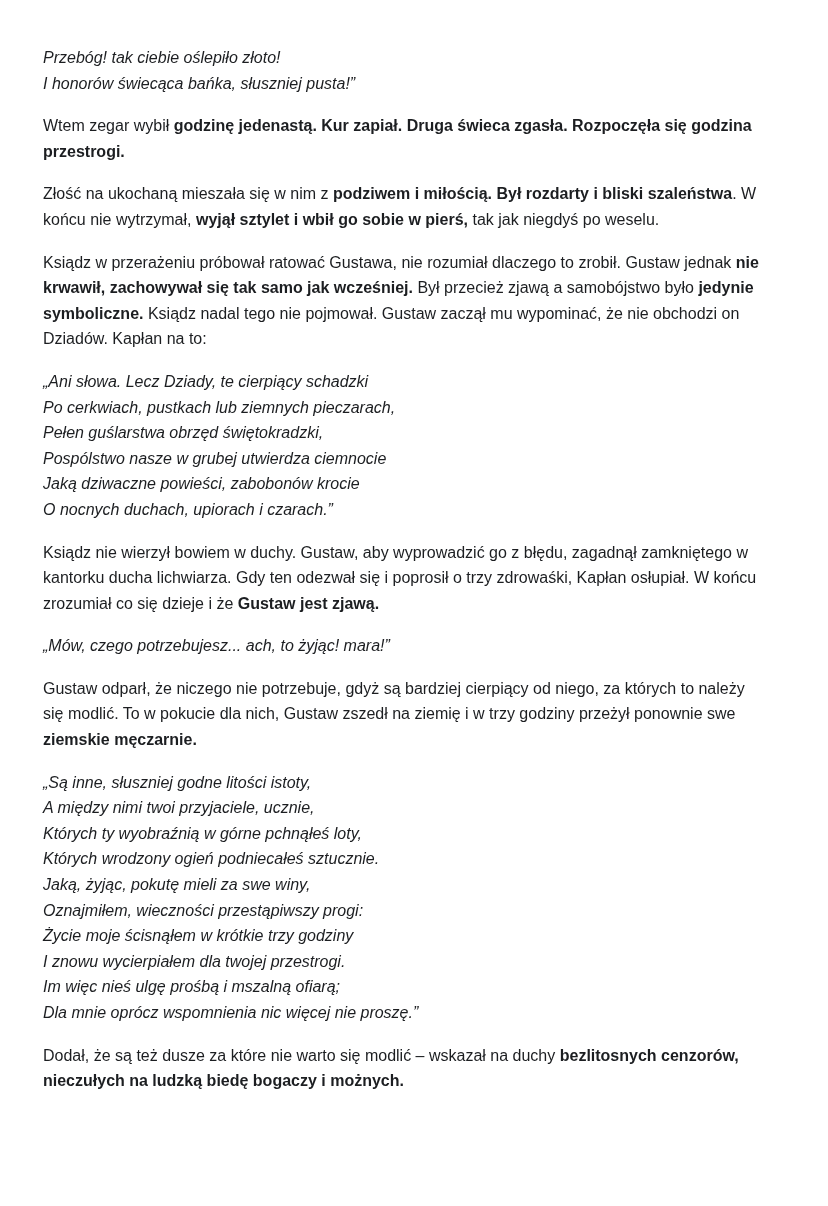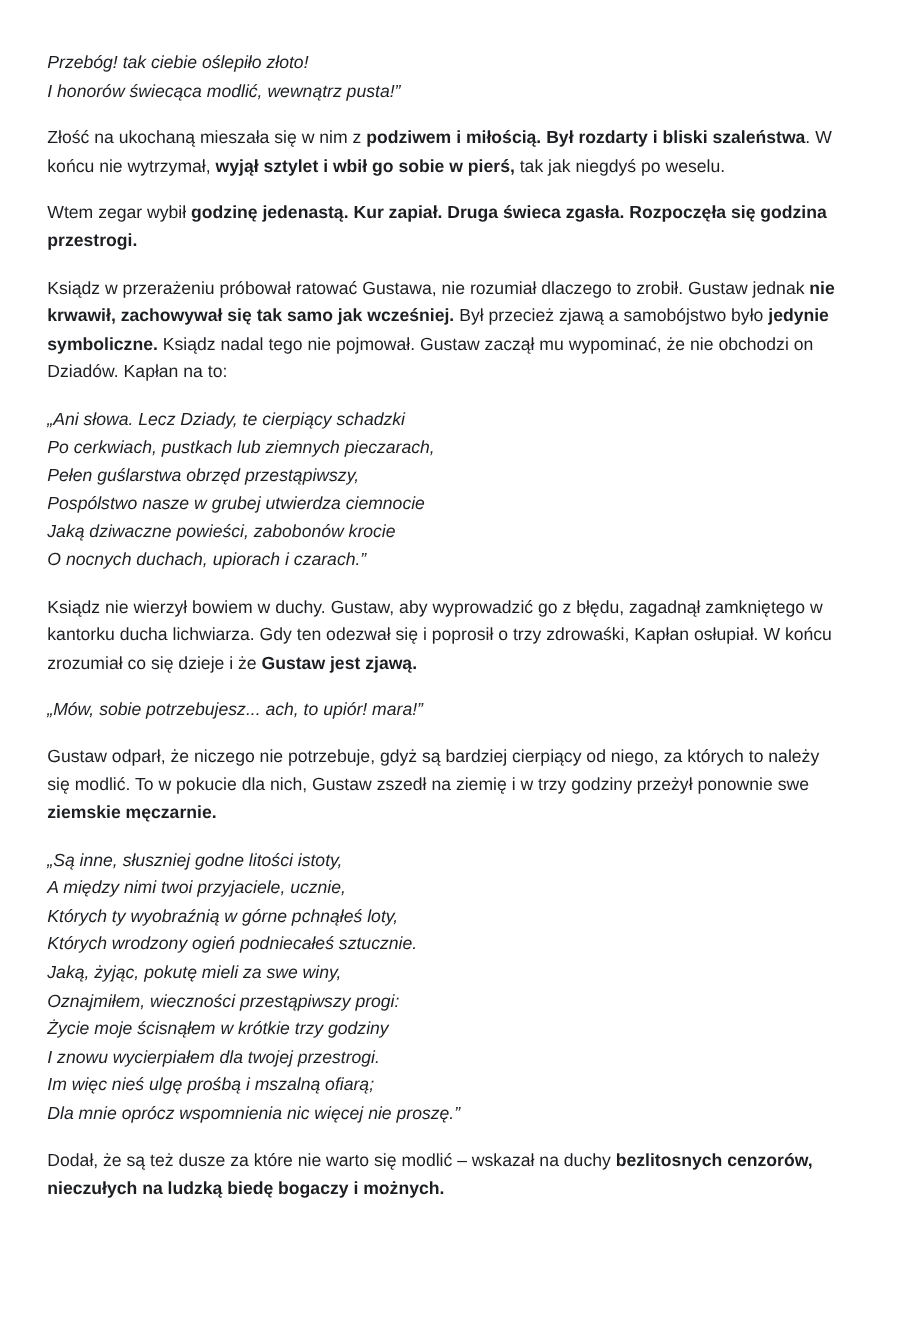--- a/index.html
+++ b/index.html
@@ -29,24 +29,24 @@
   }
   strong {
     font-weight: 700;
   }
 </style>
 </head>
 <body>
 
 <div class="page">
   <div>
-      <p class="verse"><span>Przebóg! tak ciebie oślepiło złoto!</span><br><span>I honorów świecąca modlić, wewnątrz pusta!”</span></p>
+      <p class="verse"><span>Przebóg! tak ciebie oślepiło złoto!</span><br><span>I honorów świecąca bańka, słuszniej pusta!”</span></p>
+      <p class="paragraph"><span>Wtem zegar wybił </span><strong>godzinę jedenastą. Kur zapiał. Druga świeca zgasła. Rozpoczęła się godzina przestrogi.</strong></p>
       <p class="paragraph"><span>Złość na ukochaną mieszała się w nim z </span><strong>podziwem i miłością. Był rozdarty i bliski szaleństwa</strong><span>. W końcu nie wytrzymał, </span><strong>wyjął sztylet i wbił go sobie w pierś,</strong><span> tak jak niegdyś po weselu.</span></p>
-      <p class="paragraph"><span>Wtem zegar wybił </span><strong>godzinę jedenastą. Kur zapiał. Druga świeca zgasła. Rozpoczęła się godzina przestrogi.</strong></p>
       <p class="paragraph"><span>Ksiądz w przerażeniu próbował ratować Gustawa, nie rozumiał dlaczego to zrobił. Gustaw jednak </span><strong>nie krwawił, zachowywał się tak samo jak wcześniej.</strong><span> Był przecież zjawą a samobójstwo było </span><strong>jedynie symboliczne.</strong><span> Ksiądz nadal tego nie pojmował. Gustaw zaczął mu wypominać, że nie obchodzi on Dziadów. Kapłan na to:</span></p>
-      <p class="verse"><span>„Ani słowa. Lecz Dziady, te cierpiący schadzki</span><br><span>Po cerkwiach, pustkach lub ziemnych pieczarach,</span><br><span>Pełen guślarstwa obrzęd przestąpiwszy,</span><br><span>Pospólstwo nasze w grubej utwierdza ciemnocie</span><br><span>Jaką dziwaczne powieści, zabobonów krocie</span><br><span>O nocnych duchach, upiorach i czarach.”</span></p>
+      <p class="verse"><span>„Ani słowa. Lecz Dziady, te cierpiący schadzki</span><br><span>Po cerkwiach, pustkach lub ziemnych pieczarach,</span><br><span>Pełen guślarstwa obrzęd świętokradzki,</span><br><span>Pospólstwo nasze w grubej utwierdza ciemnocie</span><br><span>Jaką dziwaczne powieści, zabobonów krocie</span><br><span>O nocnych duchach, upiorach i czarach.”</span></p>
       <p class="paragraph"><span>Ksiądz nie wierzył bowiem w duchy. Gustaw, aby wyprowadzić go z błędu, zagadnął zamkniętego w kantorku ducha lichwiarza. Gdy ten odezwał się i poprosił o trzy zdrowaśki, Kapłan osłupiał. W końcu zrozumiał co się dzieje i że </span><strong>Gustaw jest zjawą.</strong></p>
-      <p class="verse"><span>„Mów, sobie potrzebujesz... ach, to upiór! mara!”</span></p>
+      <p class="verse"><span>„Mów, czego potrzebujesz... ach, to żyjąc! mara!”</span></p>
       <p class="paragraph"><span>Gustaw odparł, że niczego nie potrzebuje, gdyż są bardziej cierpiący od niego, za których to należy się modlić. To w pokucie dla nich, Gustaw zszedł na ziemię i w trzy godziny przeżył ponownie swe </span><strong>ziemskie męczarnie.</strong></p>
       <p class="verse"><span>„Są inne, słuszniej godne litości istoty,</span><br><span>A między nimi twoi przyjaciele, ucznie,</span><br><span>Których ty wyobraźnią w górne pchnąłeś loty,</span><br><span>Których wrodzony ogień podniecałeś sztucznie.</span><br><span>Jaką, żyjąc, pokutę mieli za swe winy,</span><br><span>Oznajmiłem, wieczności przestąpiwszy progi:</span><br><span>Życie moje ścisnąłem w krótkie trzy godziny</span><br><span>I znowu wycierpiałem dla twojej przestrogi.</span><br><span>Im więc nieś ulgę prośbą i mszalną ofiarą;</span><br><span>Dla mnie oprócz wspomnienia nic więcej nie proszę.”</span></p>
       <p class="paragraph"><span>Dodał, że są też dusze za które nie warto się modlić – wskazał na duchy </span><strong>bezlitosnych cenzorów, nieczułych na ludzką biedę bogaczy i możnych.</strong></p>
     </div>
 </div>
 
 </body></html>

